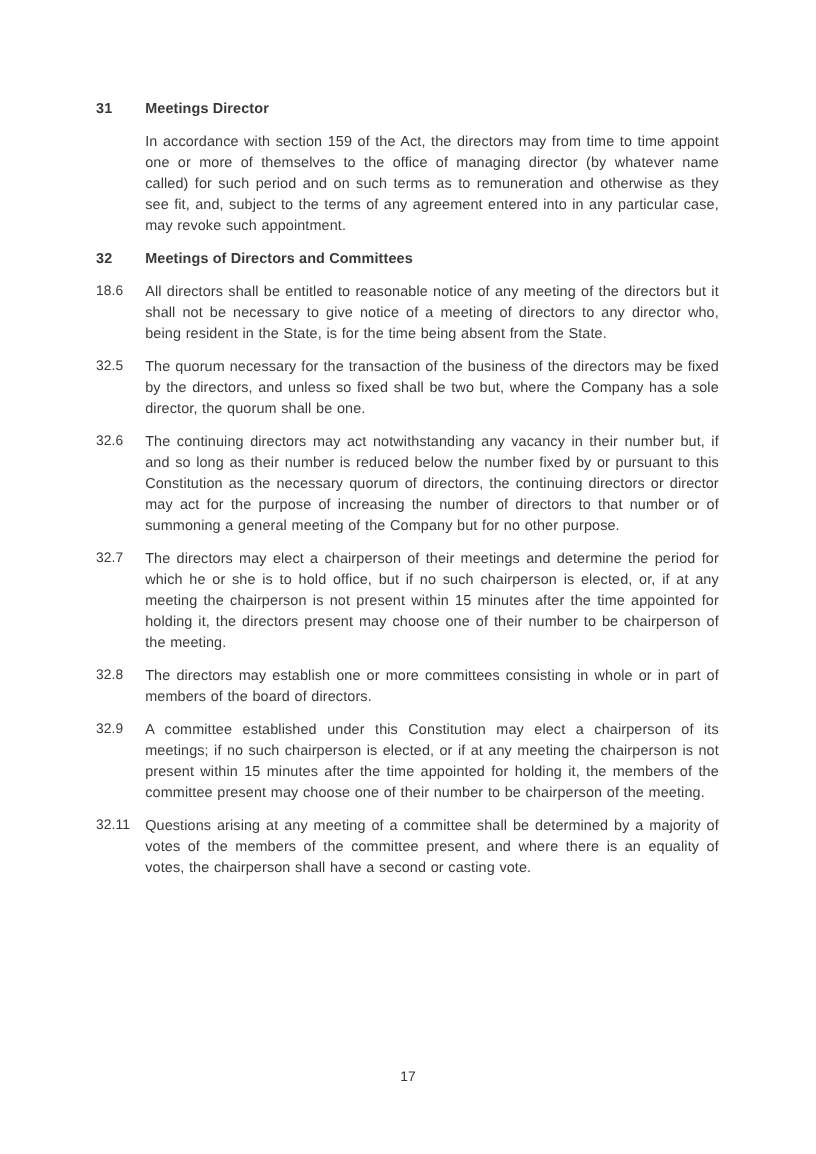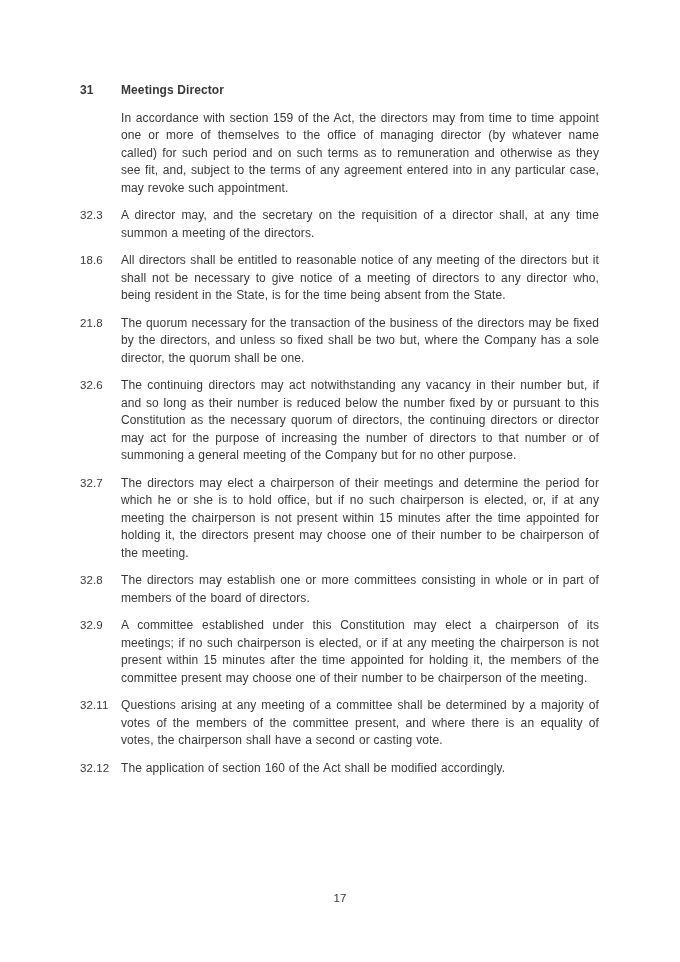--- a/index.html
+++ b/index.html
@@ -76,35 +76,35 @@
   <div class="row heading-row">
     <span class="num-col">31</span>
     <span class="section-title">Meetings Director</span>
   </div>
 
   <div class="row">
     <span class="num-col"></span>
     <p class="clause-text">In accordance with section 159 of the Act, the directors may from time to time appoint one or more of themselves to the office of managing director (by whatever name called) for such period and on such terms as to remuneration and otherwise as they see fit, and, subject to the terms of any agreement entered into in any particular case, may revoke such appointment.</p>
   </div>
 
+  <div class="row heading-row">
+    <span class="num-col">32</span>
+    <span class="section-title">Meetings of Directors and Committees</span>
+  </div>
 
 
 
-  <div class="row">
-    <span class="num-col">32.3</span>
-    <p class="clause-text">A director may, and the secretary on the requisition of a director shall, at any time summon a meeting of the directors.</p>
-  </div>
 
   <div class="row">
     <span class="num-col">18.6</span>
     <p class="clause-text">All directors shall be entitled to reasonable notice of any meeting of the directors but it shall not be necessary to give notice of a meeting of directors to any director who, being resident in the State, is for the time being absent from the State.</p>
   </div>
 
   <div class="row">
-    <span class="num-col">21.8</span>
+    <span class="num-col">32.5</span>
     <p class="clause-text">The quorum necessary for the transaction of the business of the directors may be fixed by the directors, and unless so fixed shall be two but, where the Company has a sole director, the quorum shall be one.</p>
   </div>
 
   <div class="row">
     <span class="num-col">32.6</span>
     <p class="clause-text">The continuing directors may act notwithstanding any vacancy in their number but, if and so long as their number is reduced below the number fixed by or pursuant to this Constitution as the necessary quorum of directors, the continuing directors or director may act for the purpose of increasing the number of directors to that number or of summoning a general meeting of the Company but for no other purpose.</p>
   </div>
 
   <div class="row">
     <span class="num-col">32.7</span>
@@ -120,20 +120,16 @@
     <span class="num-col">32.9</span>
     <p class="clause-text">A committee established under this Constitution may elect a chairperson of its meetings; if no such chairperson is elected, or if at any meeting the chairperson is not present within 15 minutes after the time appointed for holding it, the members of the committee present may choose one of their number to be chairperson of the meeting.</p>
   </div>
 
 
   <div class="row">
     <span class="num-col">32.11</span>
     <p class="clause-text">Questions arising at any meeting of a committee shall be determined by a majority of votes of the members of the committee present, and where there is an equality of votes, the chairperson shall have a second or casting vote.</p>
   </div>
 
-  <div class="row">
-    <span class="num-col">32.12</span>
-    <p class="clause-text">The application of section 160 of the Act shall be modified accordingly.</p>
-  </div>
 
   <div class="footer">17</div>
 
 </div>
 
 </body></html>

